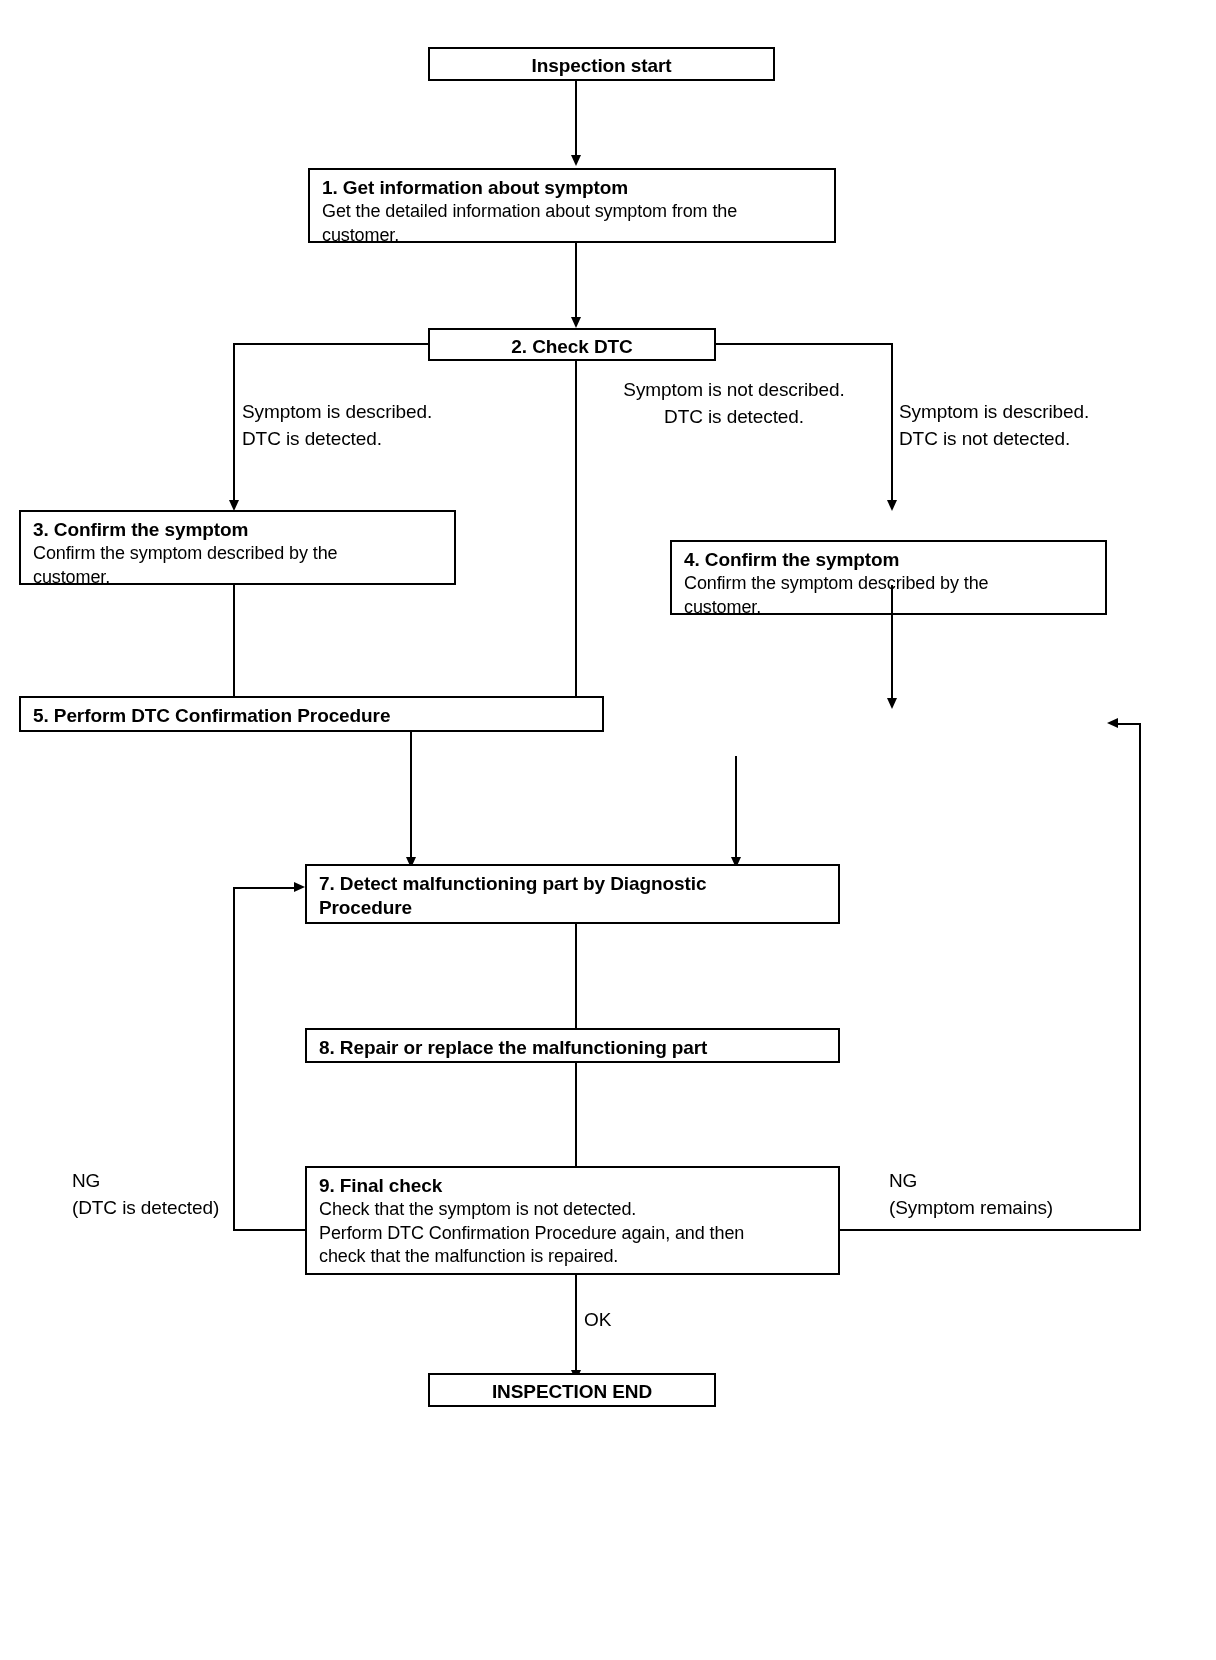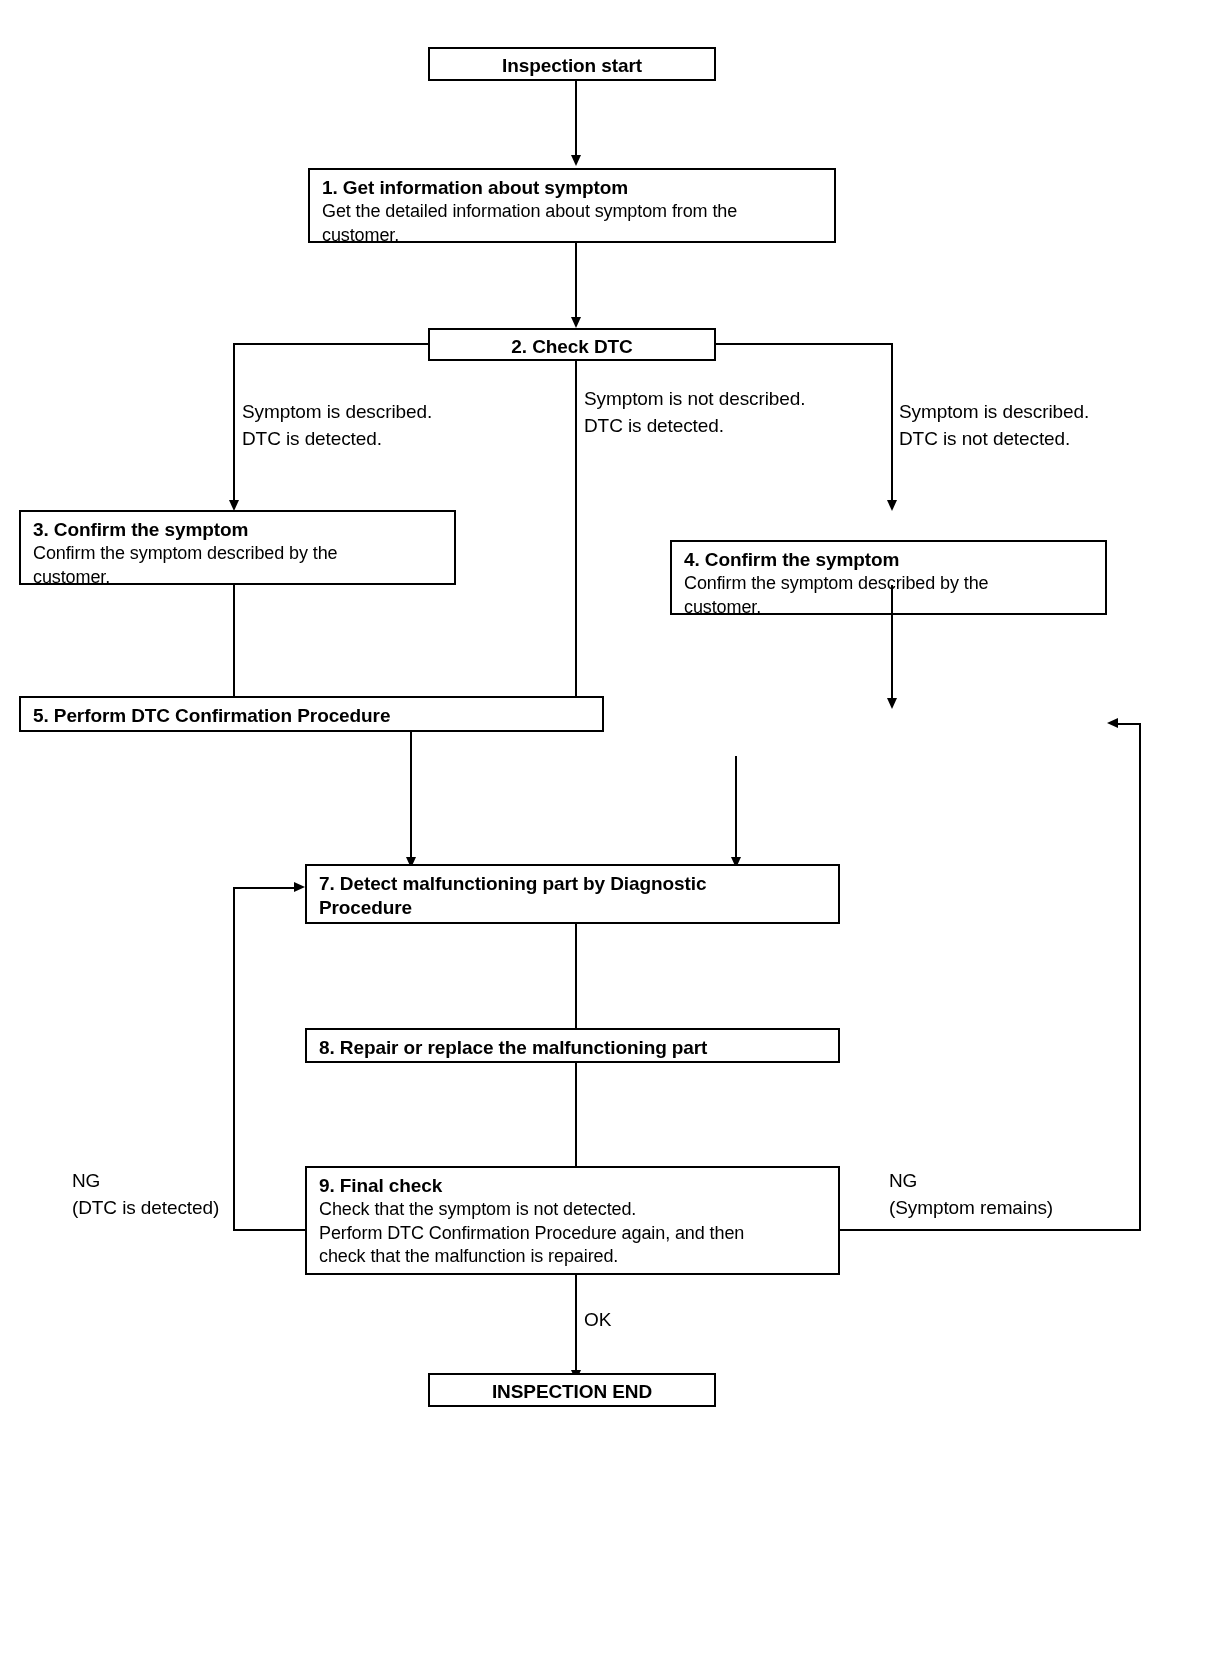--- a/index.html
+++ b/index.html
@@ -88,21 +88,21 @@
     border-top: 5px solid transparent;
     border-bottom: 5px solid transparent;
     border-left: 11px solid #000000;
   }
 </style>
 </head>
 <body>
 
 <div id="canvas">
 
-  <div class="box center" style="left:428px; top:47px; width:288px; height:34px;">
+  <div class="box center" style="left:428px; top:47px; width:347px; height:34px;">
     <div class="title">Inspection start</div>
   </div>
 
   <div class="vline" style="left:575px; top:81px; height:76px;"></div>
   <div class="arrowdown" style="left:571px; top:155px;"></div>
 
   <div class="box" style="left:308px; top:168px; width:528px; height:75px;">
     <div class="title">1. Get information about symptom</div>
     <div class="body">Get the detailed information about symptom from the
 customer.</div>
@@ -121,21 +121,21 @@
 
   <div class="hline" style="left:714px; top:343px; width:179px;"></div>
   <div class="vline" style="left:891px; top:343px; height:160px;"></div>
   <div class="arrowdown" style="left:887px; top:500px;"></div>
 
   <div class="vline" style="left:575px; top:361px; height:340px;"></div>
   <div class="arrowdown" style="left:571px; top:698px;"></div>
 
   <div class="label" style="left:242px; top:399px; width:300px;">Symptom is described.
 DTC is detected.</div>
-  <div class="label" style="left:584px; top:386px; width:300px;">Symptom is not described.
+  <div class="label" style="left:584px; top:377px; width:300px;text-align:center;">Symptom is not described.
 DTC is detected.</div>
   <div class="label" style="left:899px; top:399px; width:300px;">Symptom is described.
 DTC is not detected.</div>
 
   <div class="box" style="left:19px; top:510px; width:437px; height:75px;">
     <div class="title">3. Confirm the symptom</div>
     <div class="body">Confirm the symptom described by the
 customer.</div>
   </div>
 

